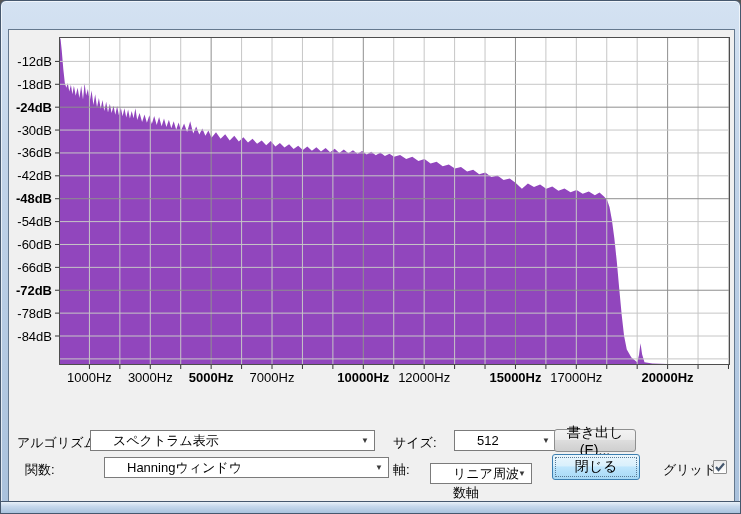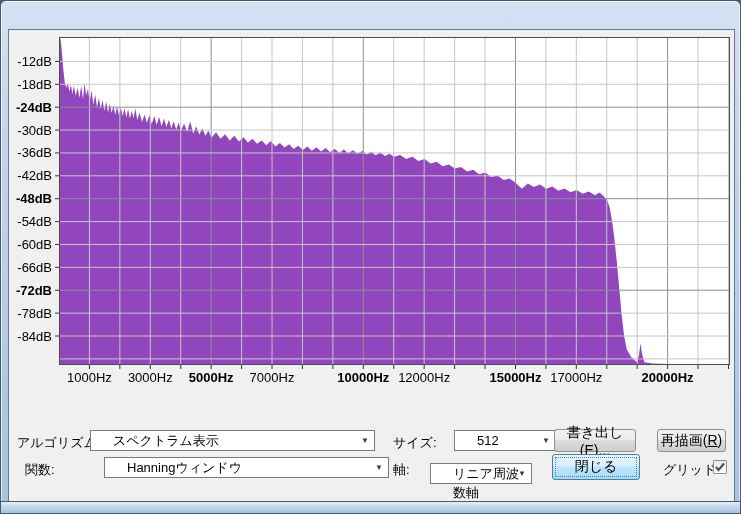--- a/index.html
+++ b/index.html
@@ -174,23 +174,20 @@
       <span class="arrow">▼</span>
     </div>
     <div class="label" style="left:384px; top:404px;">サイズ:</div>
     <div class="combo" style="left:421px; top:400px; width:102px;margin-left:24px;">
       <span>512</span>
       <span class="arrow">▼</span>
     </div>
     <div class="btn" style="left:545px; top:399px; width:82px; height:23px;">
       <span class="btxt"><span>書き出し(</span><u>E</u><span>)...</span></span>
     </div>
-    <div class="btn" style="left:648px; top:399px; width:69px; height:23px;">
-      <span class="btxt"><span>再描画(</span><u>R</u><span>)</span></span>
-    </div>
 
     <div class="label" style="left:16px; top:431px;">関数:</div>
     <div class="combo" style="left:95px; top:427px; width:285px;">
       <span>Hanningウィンドウ</span>
       <span class="arrow">▼</span>
     </div>
     <div class="label" style="left:384px; top:431px;">軸:</div>
     <div class="combo" style="left:421px; top:427px; width:102px;margin-top:6px;">
       <span>リニア周波数軸</span>
       <span class="arrow">▼</span>

